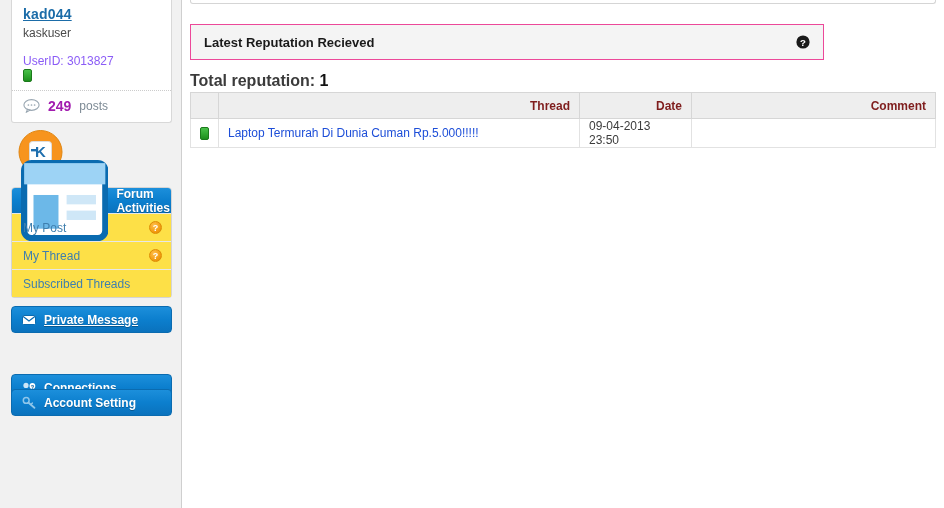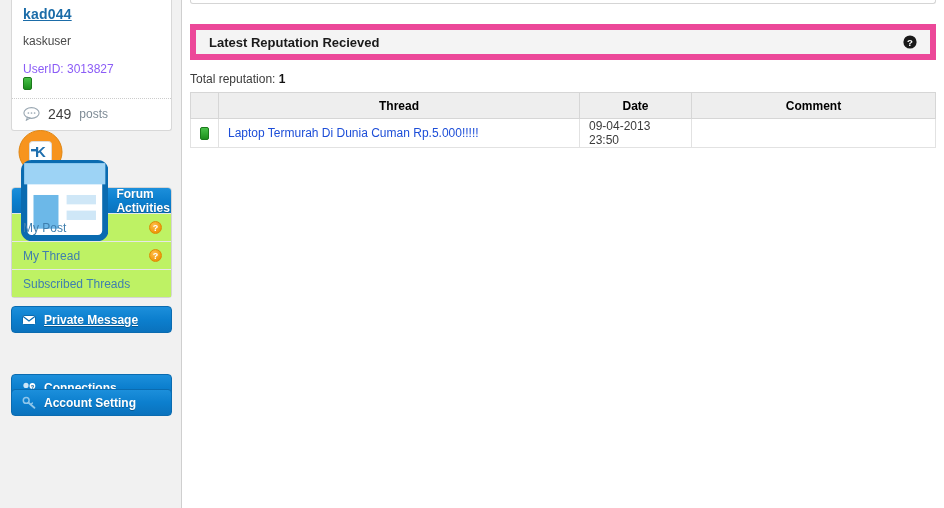--- a/index.html
+++ b/index.html
@@ -41,21 +41,21 @@
     border-radius: 0 0 3px 3px;
   }
   .profile-inner { padding: 10px 11px 8px 11px; }
 
   .username {
     display: block;
     font-size: 14px;
     font-weight: bold;
     color: #1b6ca8;
     letter-spacing: .2px;
-    margin-bottom: 12px;
+    margin-bottom: 4px;
   }
   .usertitle {
     display: block;
     font-size: 12px;
     color: #4a4a4a;
     margin-bottom: 14px;
   }
   .userid {
     display: block;
     font-size: 12px;
@@ -72,21 +72,21 @@
   }
 
   .posts-row {
     border-top: 1px dotted #cccccc;
     padding: 7px 11px 8px 11px;
     display: flex;
     align-items: center;
     gap: 8px;
   }
   .bubble-icon { width: 17px; height: 14px; display: block; }
-  .posts-count { font-size: 14px; font-weight: normal; color: #404040; }
+  .posts-count { font-size: 14px; font-weight: bold; color: #a21caf; }
   .posts-label { font-size: 12px; color: #7d8a95; }
 
   
   .navbtn {
     position: absolute;
     left: 11px;
     width: 161px;
     height: 27px;
     border-radius: 4px;
     background: linear-gradient(180deg,#1c8fdb 0%,#0c7fce 50%,#0a72bd 100%);
@@ -139,21 +139,21 @@
   }
   .sub-item {
     height: 28px;
     display: flex;
     align-items: center;
     justify-content: space-between;
     padding: 0 9px 0 11px;
     border-top: 1px solid #e7e7e7;
     color: #3f7fae;
     font-size: 12px;
-    background: #bef264;
+    background: #fde047;
   }
   .sub-item:first-of-type { border-top: none; }
   .qbadge {
     width: 13px; height: 13px;
     border-radius: 50%;
     background: radial-gradient(circle at 38% 32%, #ffc04d 0%, #f39c12 60%, #e08800 100%);
     color: #ffffff;
     font-size: 9px;
     font-weight: bold;
     line-height: 13px;
@@ -182,60 +182,61 @@
     height: 4px;
     background: #ffffff;
     border: 1px solid #d5d5d5;
     border-top: none;
     border-radius: 0 0 3px 3px;
   }
 
   #panel-head {
     position: absolute;
     left: 8px; top: 24px;
-    width: 746px;
+    width: 634px;
     height: 36px;
     background: #f4f4f4;
-    border: 6px solid #ec4899;
+    border: 1px solid #ec4899;
     display: flex;
     align-items: center;
     justify-content: space-between;
     padding: 0 13px 0 13px;
   }
   #panel-title {
     font-size: 13px;
     font-weight: bold;
     color: #1a1a1a;
   }
   .help-icon { width: 14px; height: 14px; display: block; }
 
   #total-rep {
     position: absolute;
     left: 8px; top: 72px;
-    font-size: 12px;
+    font-size: 16px;
     color: #3b3b3b;
+    font-weight: bold;
   }
   #total-rep b { color: #111111; }
 
   
   #rep-table {
     position: absolute;
     left: 8px; top: 92px;
     width: 746px;
     border-collapse: collapse;
     background: #ffffff;
     font-size: 12px;
   }
   #rep-table th {
     background: #eeeeee;
     border: 1px solid #d6d6d6;
-    text-align: center;
-    font-size: 12px;
-    font-weight: bold;
-    color: #000000;
+    text-align: right;
+    font-size: 12px;
+    font-weight: bold;
+    color: #7f1d1d;
     height: 26px;
     padding: 0 9px;
   }
   #rep-table td {
     border: 1px solid #e2e2e2;
     height: 27px;
     padding: 0 9px;
     color: #3b3b3b;
     background: #ffffff;
   }

